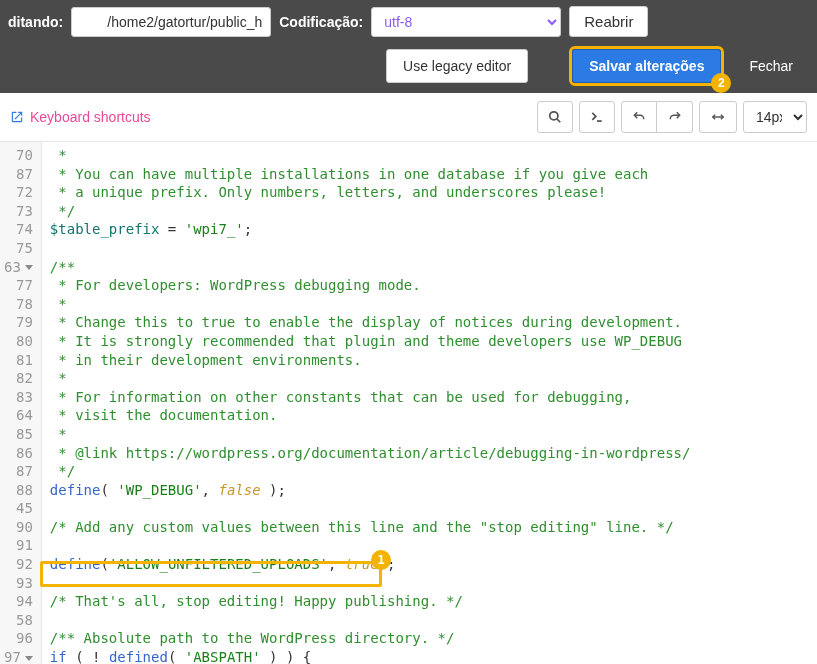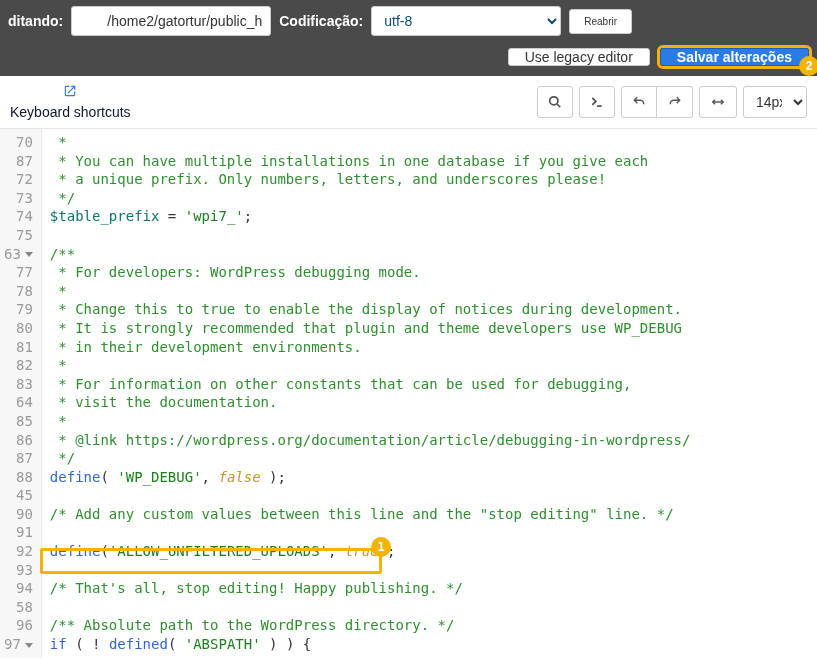--- a/index.html
+++ b/index.html
@@ -28,58 +28,59 @@
     font-size: 14px;
     color: #333;
     text-align: right;
   }
   .topbar select {
     padding: 5px 28px 5px 8px;
     border: 1px solid #ccc;
     border-radius: 3px;
     font-size: 14px;
     background: #fff;
-    color: #0c4a6e;
+    color: #8b5cf6;
     width: 190px;
   }
   .topbar .btn {
     background: #fff;
     color: #333;
     border: 1px solid #ccc;
     padding: 6px 14px;
     border-radius: 3px;
-    font-size: 10px;
+    font-size: 15px;
     cursor: pointer;
   }
   .actionbar {
     background: #4a4a4a;
     padding: 6px 8px 10px 8px;
     display: flex;
     justify-content: flex-end;
     gap: 10px;
   }
   .actionbar .btn {
     background: #fff;
     color: #333;
     border: 1px solid #ccc;
-    padding: 0 16px;
+    padding: 8px 16px;
     border-radius: 3px;
     font-size: 14px;
     cursor: pointer;
   }
   .actionbar .btn-primary {
     background: #2c7be5;
     color: #fff;
     border: 1px solid #1a5fb4;
     font-weight: 600;
     position: relative;
   }
   .highlight-save {
     outline: 3px solid #f3b300;
     border-radius: 3px;
+    margin-left: 34px;
   }
   .badge {
     position: absolute;
     bottom: -10px;
     right: -10px;
     width: 20px;
     height: 20px;
     background: #f3b300;
     color: #fff;
     border-radius: 50%;
@@ -91,28 +92,27 @@
   }
   .toolbar2 {
     background: #fff;
     border-bottom: 1px solid #e5e5e5;
     padding: 8px 10px;
     display: flex;
     align-items: center;
     gap: 6px;
   }
   .kbd-link {
-    color: #0f172a;
+    color: #ec4899;
     font-size: 14px;
     text-decoration: none;
     display: flex;
     align-items: center;
     gap: 6px;
     margin-right: auto;
-    flex-direction: column;
   }
   .kbd-link svg { width: 14px; height: 14px; fill: #2c7be5; }
   .tool-btn {
     border: 1px solid #ccc;
     background: #fff;
     padding: 6px 10px;
     border-radius: 3px;
     font-size: 14px;
     cursor: pointer;
     color: #555;
@@ -202,20 +202,21 @@
   </select>
   <button class="btn">Reabrir</button>
 </div>
 
 <div class="actionbar">
   <button class="btn">Use legacy editor</button>
   <div style="position:relative;" class="highlight-save">
     <button class="btn btn-primary">Salvar alterações</button>
     <span class="badge">2</span>
   </div>
+  <button class="btn" style="border:none;background:transparent;color:#fff;padding-left:18px;">Fechar</button>
 </div>
 
 <div class="toolbar2">
   <a href="#" class="kbd-link">
     <svg viewBox="0 0 24 24">
         <path d="M14 3v2h3.59L7.76 14.83l1.41 1.41L19 6.41V10h2V3h-7zM5 5h6V3H5c-1.1 0-2 .9-2 2v14c0 1.1.9 2 2 2h14c1.1 0 2-.9 2-2v-6h-2v6H5V5z"></path>
       </svg>
     <span>Keyboard shortcuts</span>
   </a>
   <button class="tool-btn">

